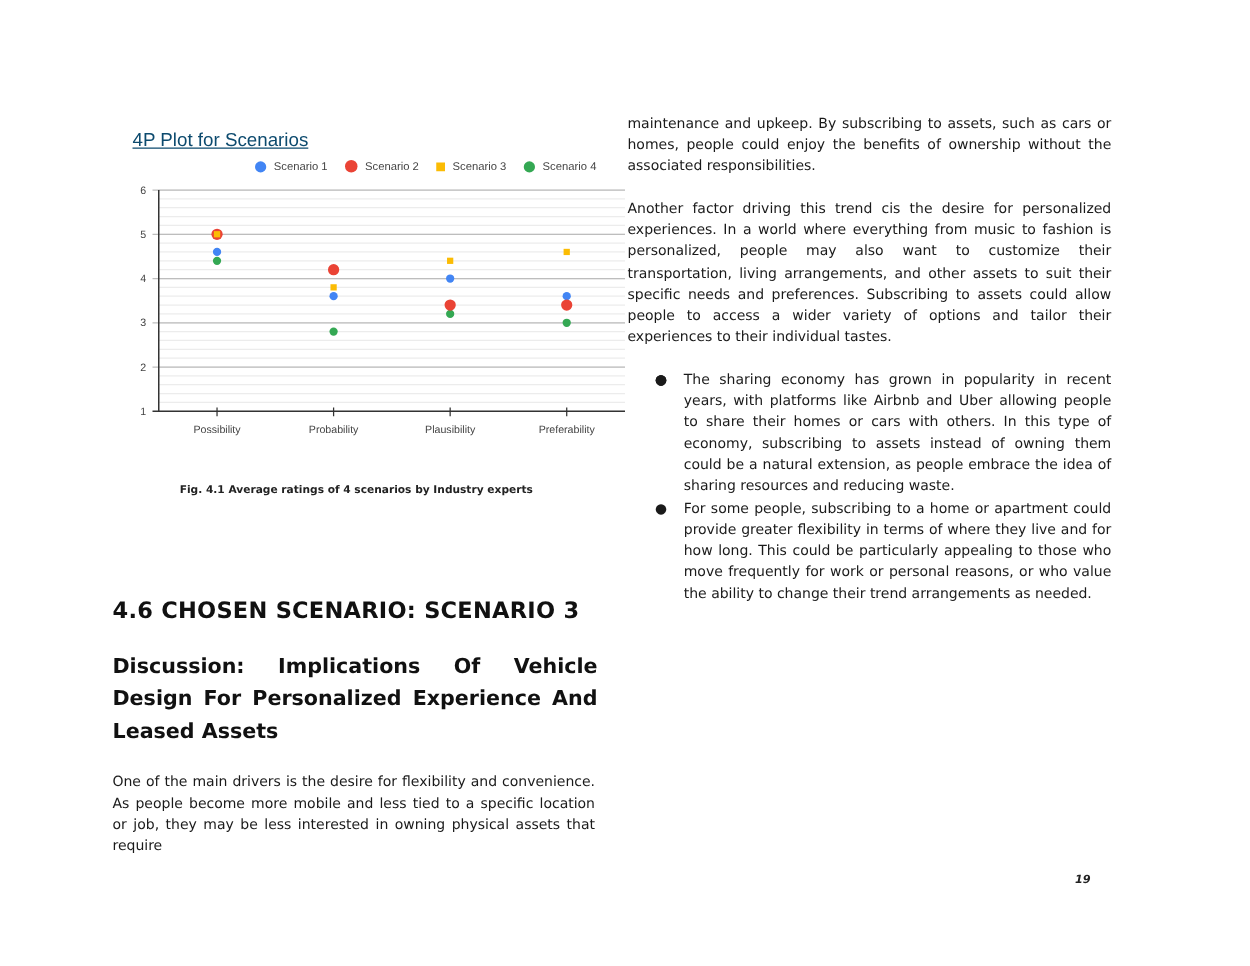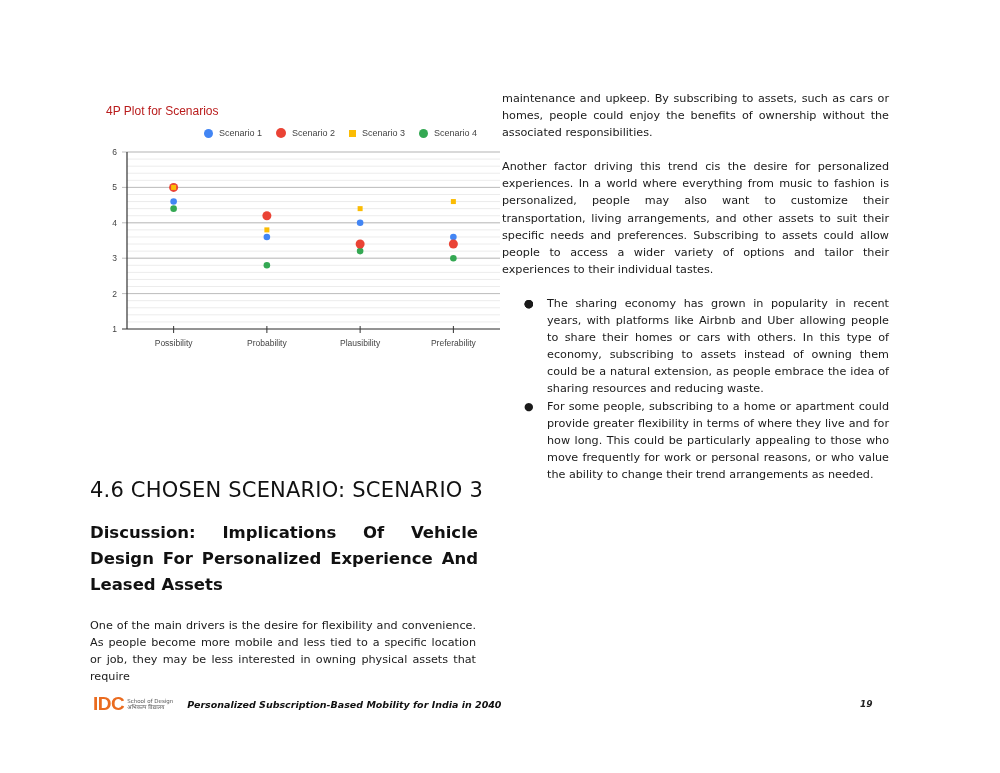--- a/index.html
+++ b/index.html
@@ -3,32 +3,32 @@
 <meta charset="utf-8">
 <style>
   html, body { margin: 0; padding: 0; background: #ffffff; }
   body { width: 1000px; height: 773px; position: relative; overflow: hidden;
          font-family: "DejaVu Sans", sans-serif; color: #1a1a1a; }
   .page { position: absolute; inset: 0; }
 
   
   .chart { position: absolute; left: 98px; top: 98px; width: 410px; height: 260px; }
   .chart-title { position: absolute; left: 8px; top: 6px; font-family: "Liberation Sans", sans-serif;
-                 font-size: 12px; color: #b91c1c; }
+                 font-size: 15px; color: #0c4a6e; text-decoration: underline; }
   .legend { position: absolute; left: 82px; top: 30px; display: flex; gap: 14px;
             font-family: "Liberation Sans", sans-serif; font-size: 9px; color: #444; align-items: center; margin-left: 24px; }
   .legend-item { display: flex; align-items: center; gap: 6px; }
   .lg-dot { width: 9px; height: 9px; border-radius: 50%; display: inline-block; }
   .lg-sq { width: 7px; height: 7px; display: inline-block; }
   .chart svg { position: absolute; left: 0; top: 0; }
 
   .caption { position: absolute; left: 90px; top: 387px; width: 390px; text-align: center;
              font-size: 8.5px; font-weight: bold; color: #222; }
 
-  .h-section { position: absolute; left: 90px; top: 478px; font-size: 21px; font-weight: 400;
+  .h-section { position: absolute; left: 90px; top: 478px; font-size: 18px; font-weight: 700;
                letter-spacing: 0.2px; color: #111; margin: 0; }
   .h-sub { position: absolute; left: 90px; top: 520px; width: 388px; font-size: 16.5px; font-weight: bold;
            line-height: 26px; text-align: justify; text-align-last: left; color: #111; margin: 0; }
 
   .body-text { font-size: 11.2px; line-height: 17.1px; text-align: justify; color: #1a1a1a; margin: 0; }
   .left-para { position: absolute; left: 90px; top: 617px; width: 386px; }
   .left-para p { text-align-last: justify; }
 
   .right-col { position: absolute; left: 502px; top: 90px; width: 387px; }
   .right-col p { margin-bottom: 17px; }
@@ -128,20 +128,21 @@
         <circle cx="168.875" cy="117.72" r="4.5" fill="#ea4335"></circle>
         <circle cx="262.125" cy="146.04000000000002" r="4.5" fill="#ea4335"></circle>
         <circle cx="355.375" cy="146.04000000000002" r="4.5" fill="#ea4335"></circle>
         <rect x="73.125" y="86.9" width="5" height="5" fill="#fbbc04"></rect>
         <rect x="166.375" y="129.38" width="5" height="5" fill="#fbbc04"></rect>
         <rect x="259.625" y="108.13999999999999" width="5" height="5" fill="#fbbc04"></rect>
         <rect x="352.875" y="101.06" width="5" height="5" fill="#fbbc04"></rect>
       </svg>
   </div>
 
+  <div class="caption">Fig. 4.1 Average ratings of 4 scenarios by Industry experts</div>
 
   <h1 class="h-section">4.6 CHOSEN SCENARIO: SCENARIO 3</h1>
   <h2 class="h-sub">Discussion: Implications Of Vehicle Design For Personalized Experience And Leased Assets</h2>
 
   <div class="left-para">
     <p class="body-text">One of the main drivers is the desire for flexibility and convenience. As people become more mobile and less tied to a specific location or job, they may be less interested in owning physical assets that require</p>
   </div>
 
   <div class="right-col">
     <p class="body-text">maintenance and upkeep. By subscribing to assets, such as cars or homes, people could enjoy the benefits of ownership without the associated responsibilities.</p>
@@ -157,24 +158,14 @@
         <span class="dot">●</span>
         <span>The sharing economy has grown in popularity in recent years, with platforms like Airbnb and Uber allowing people to share their homes or cars with others. In this type of economy, subscribing to assets instead of owning them could be a natural extension, as people embrace the idea of sharing resources and reducing waste.</span>
       </li>
       <li class="body-text">
         <span class="dot">●</span>
         <span>For some people, subscribing to a home or apartment could provide greater flexibility in terms of where they live and for how long. This could be particularly appealing to those who move frequently for work or personal reasons, or who value the ability to change their trend arrangements as needed.</span>
       </li>
     </ul>
   </div>
 
-  <div class="footer">
-    <div class="logo">
-      <span class="logo-idc">IDC</span>
-      <span class="logo-sub">
-        <span>School of Design</span>
-        <span>अभिकल्प विद्यालय</span>
-      </span>
-    </div>
-    <span class="footer-title">Personalized Subscription-Based Mobility for India in 2040</span>
-  </div>
   <div class="page-num">19</div>
 </div>
 
 </body></html>

